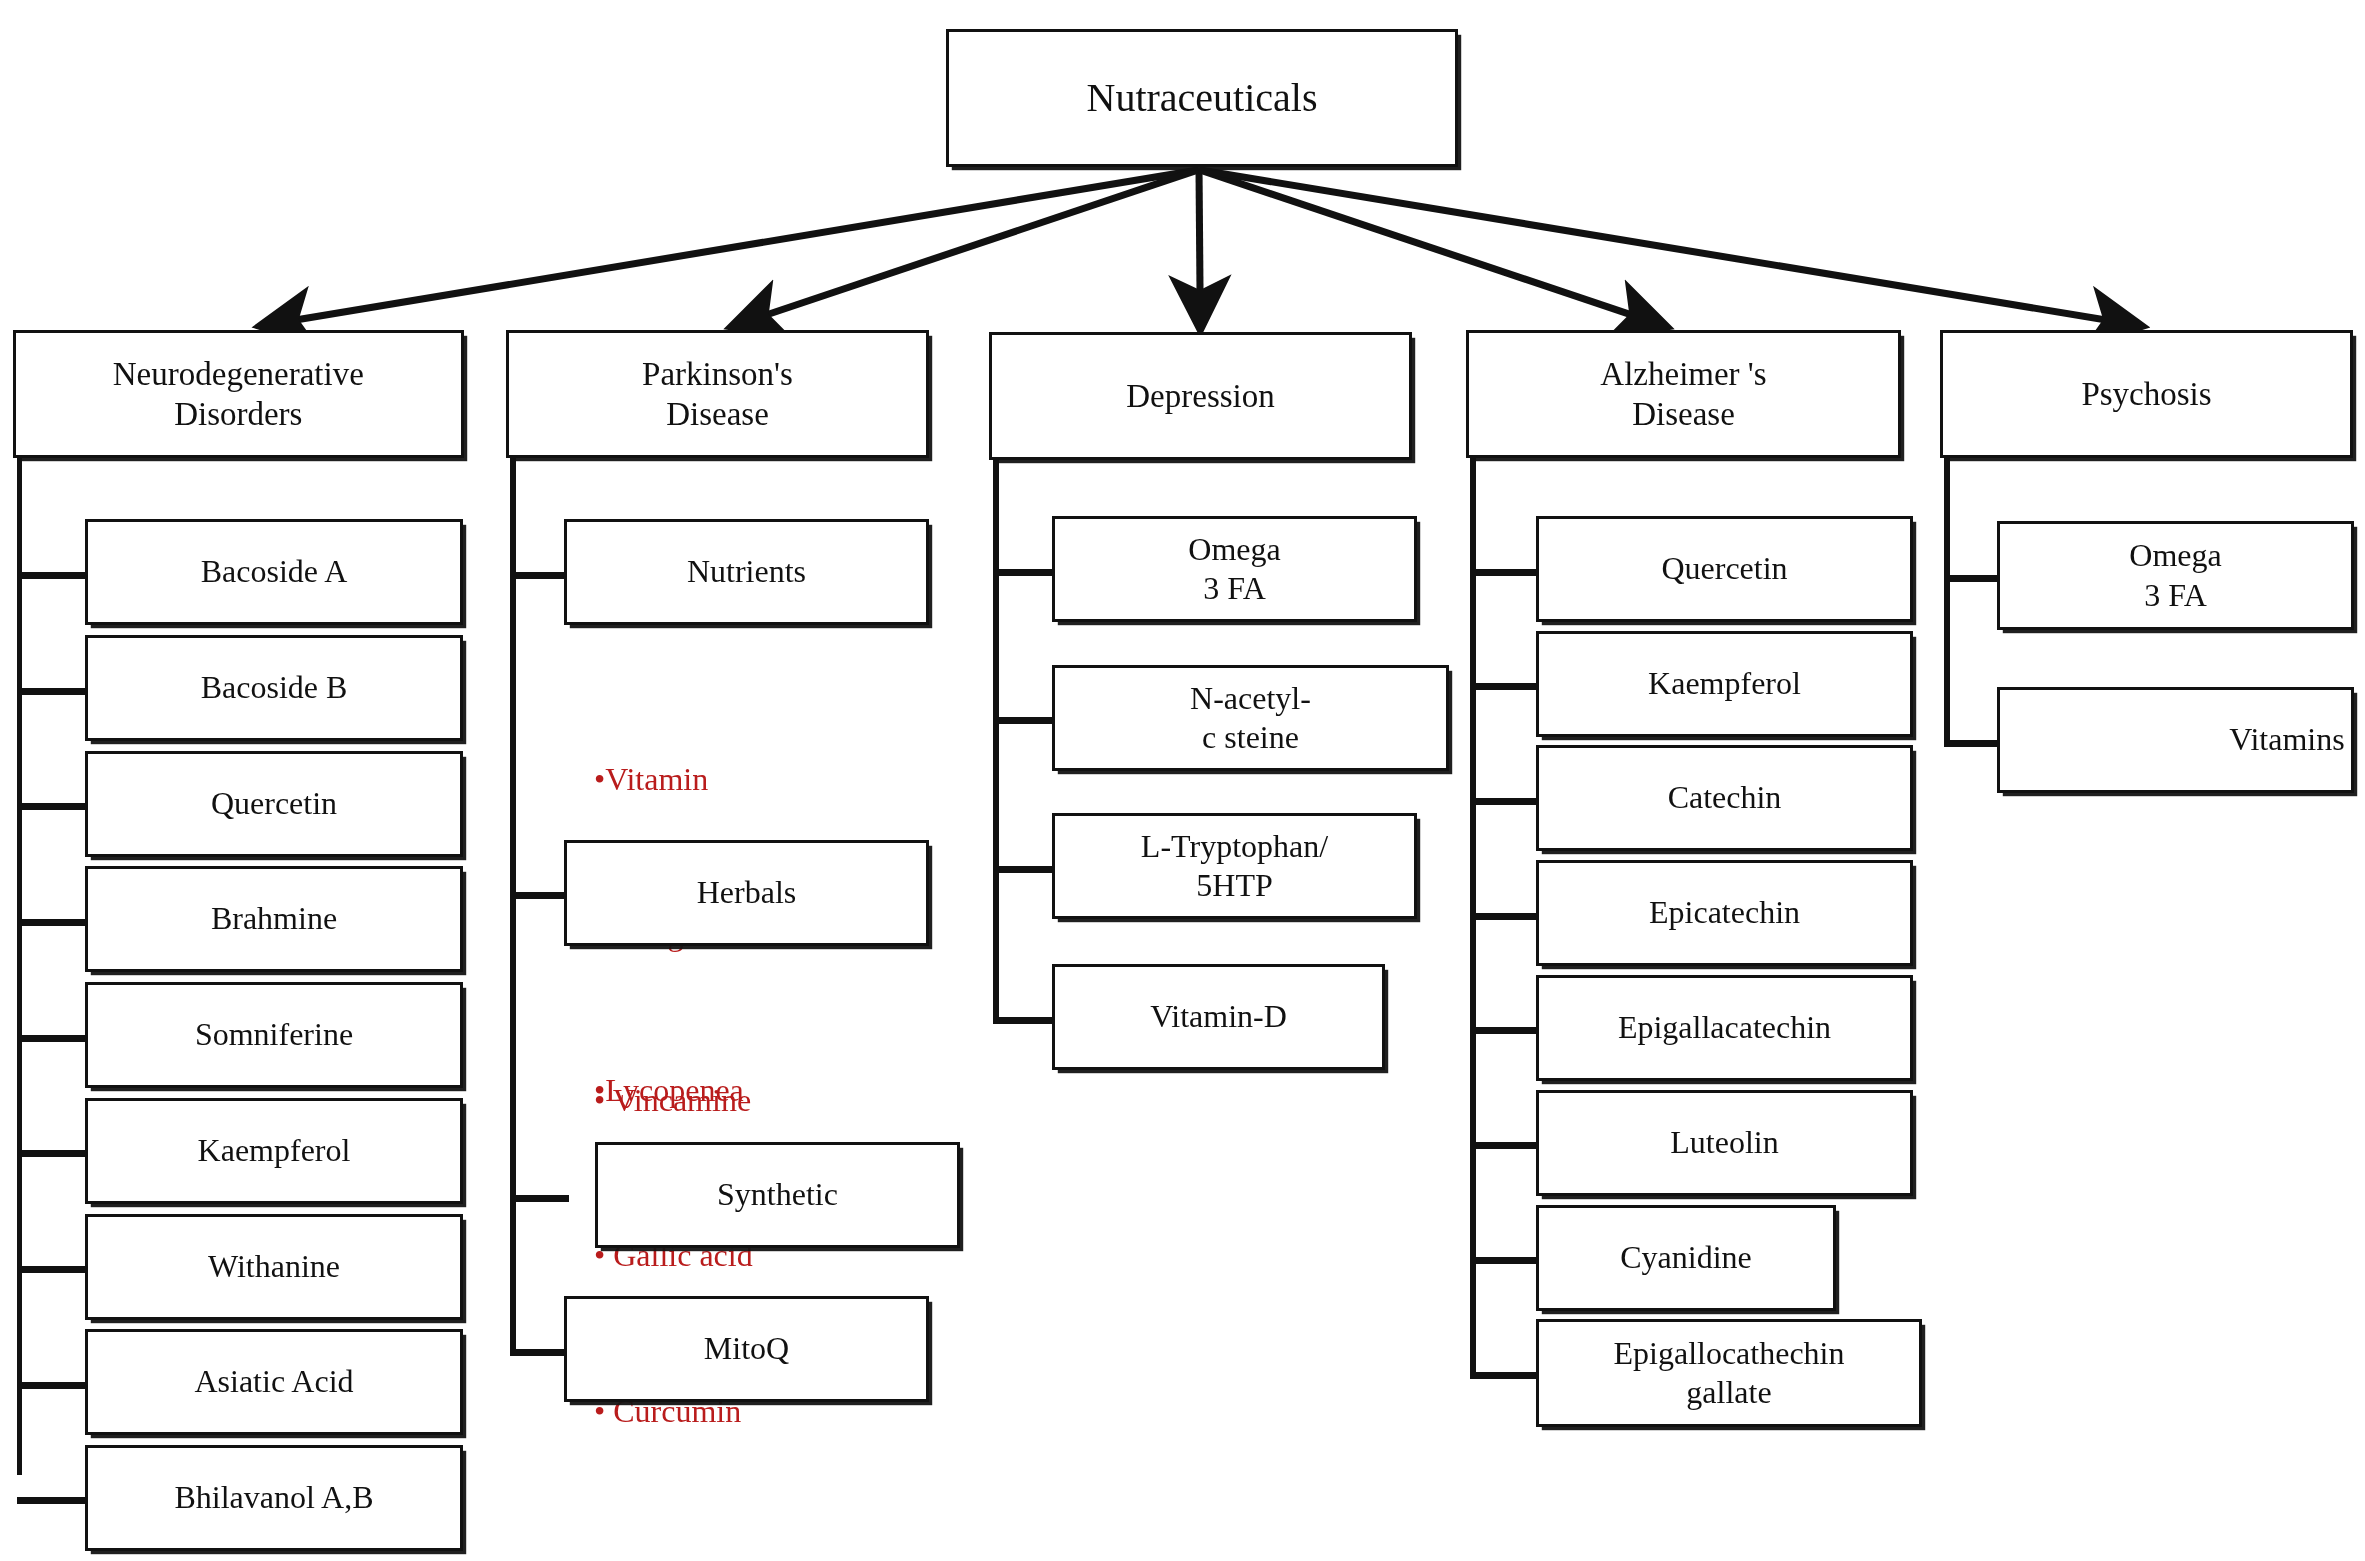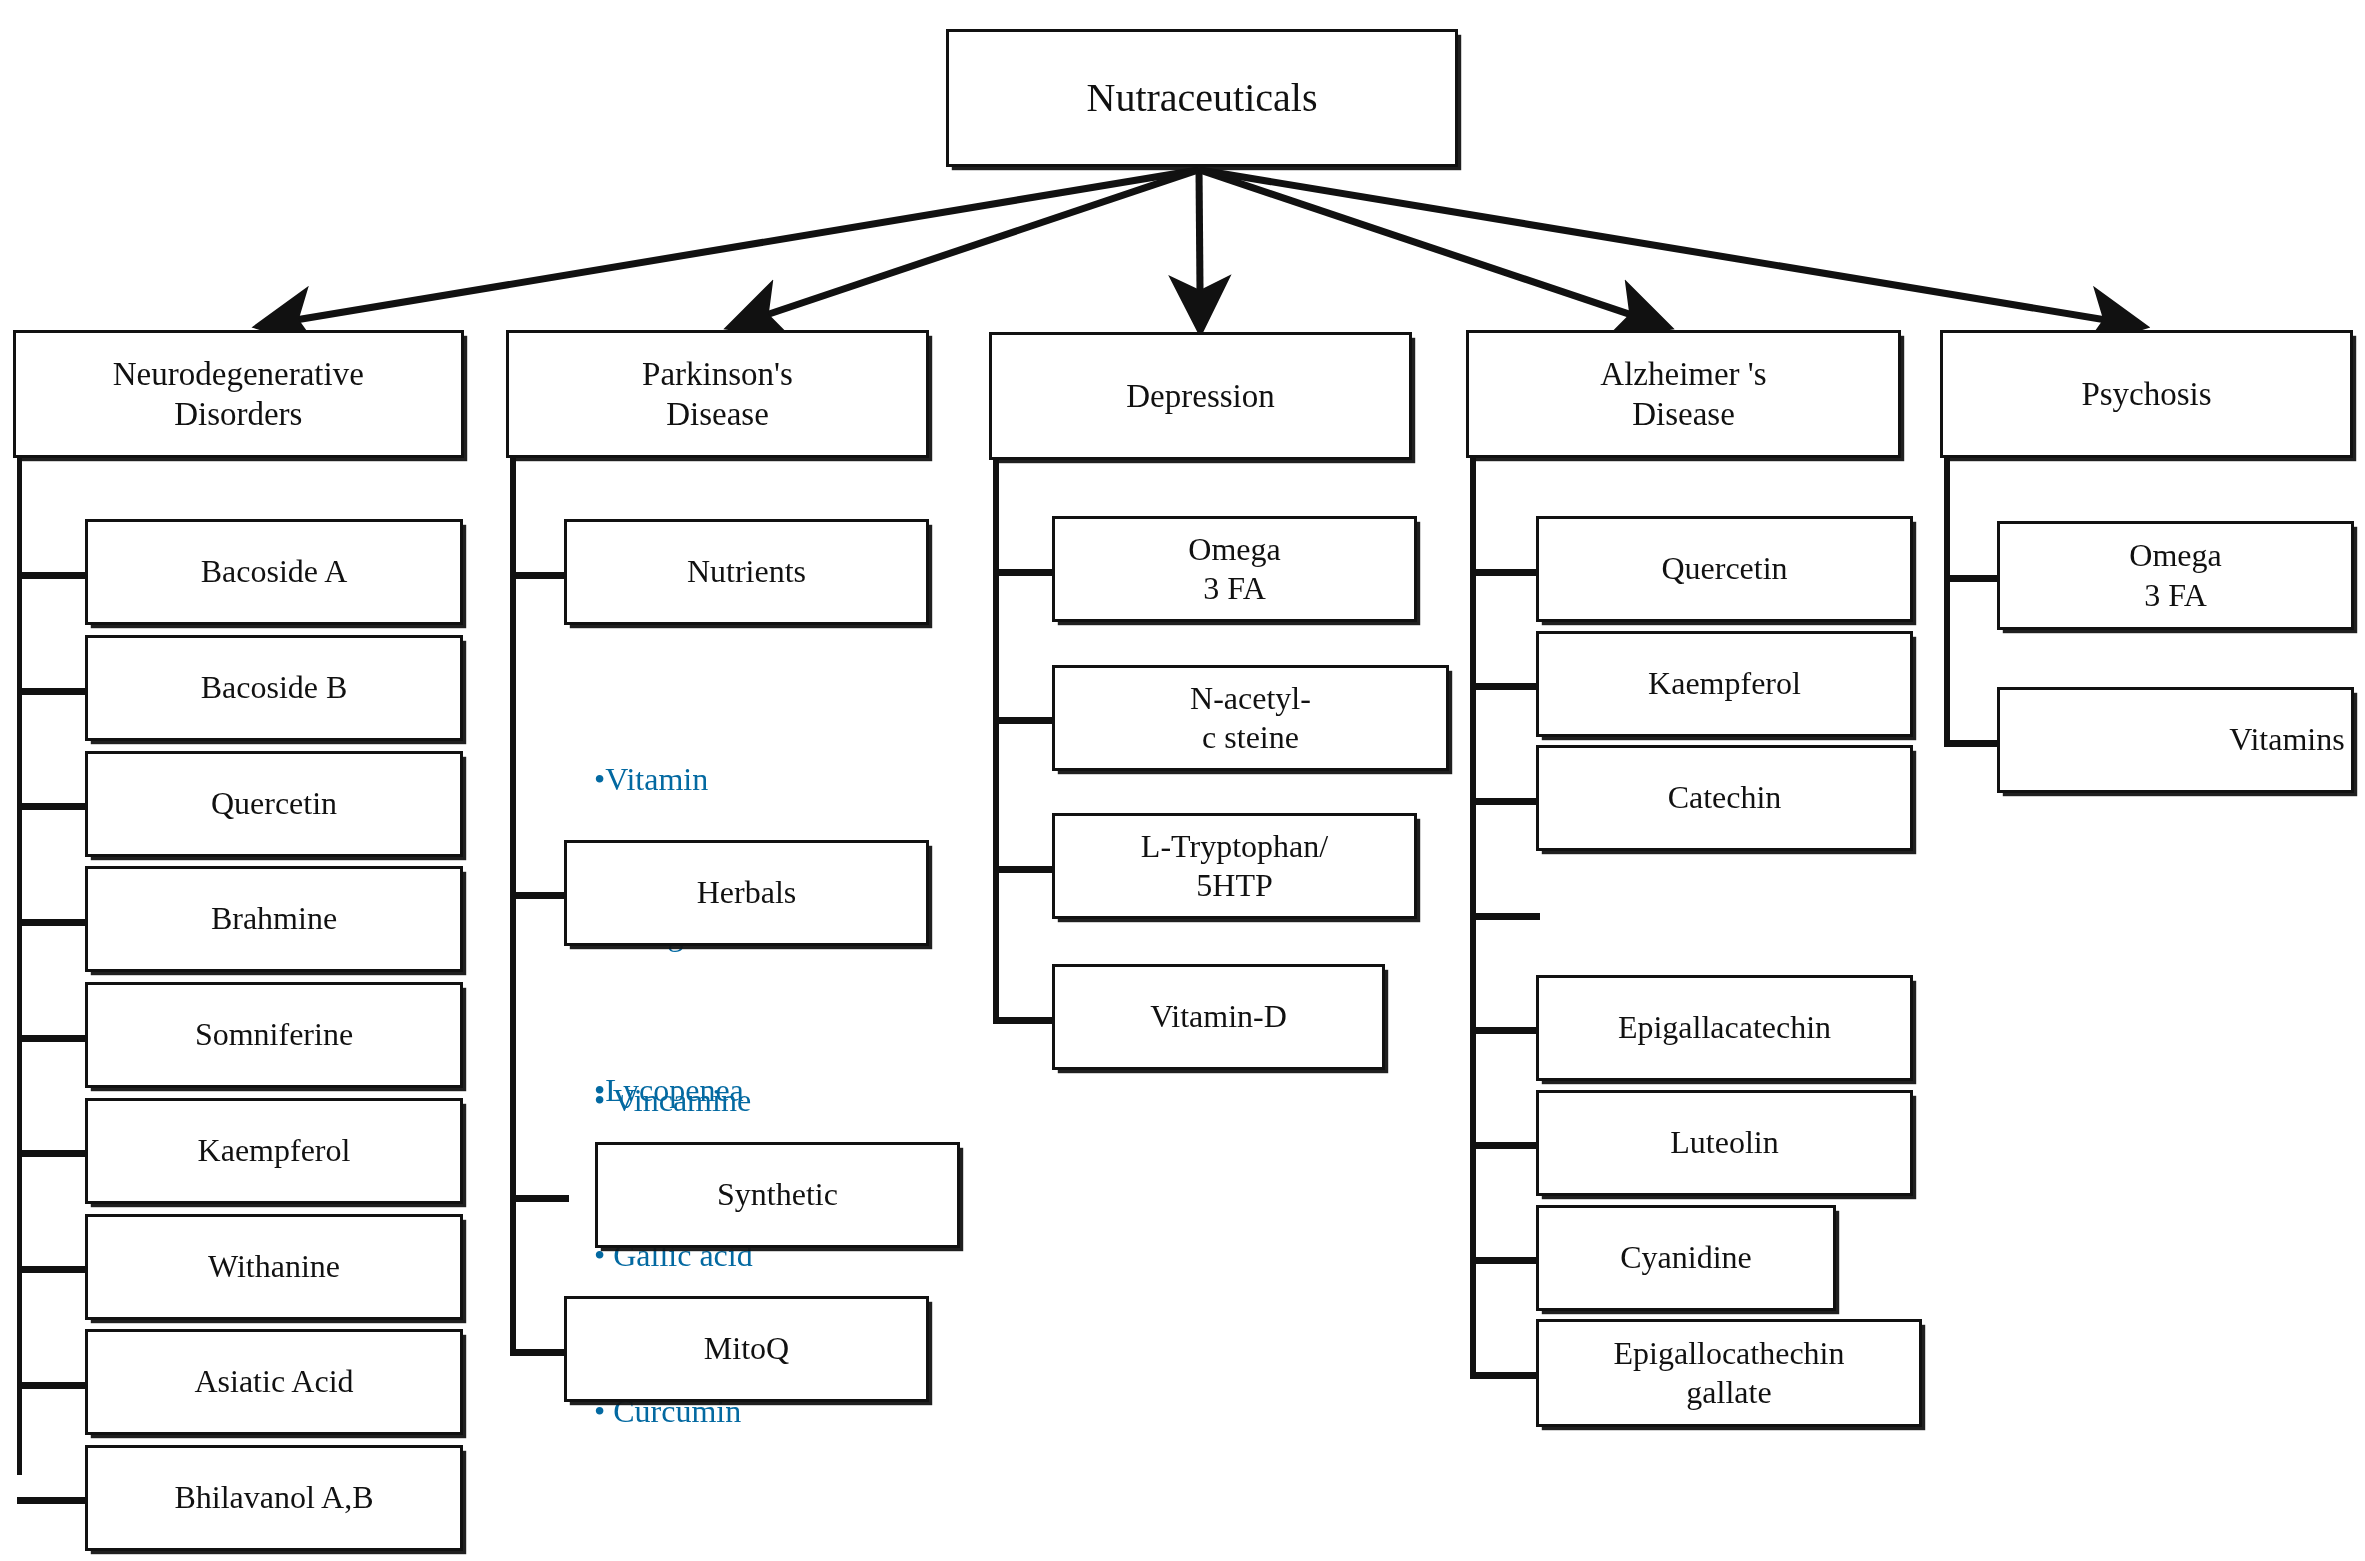--- a/index.html
+++ b/index.html
@@ -35,21 +35,21 @@
   
   .cat{font-size:33px;}
   
   .leaf{font-size:32px;border-width:3.2px;}
   
   .bullets{
     position:absolute;
     font-size:32px;
     line-height:1.62;
     white-space:pre;
-    color:#0369a1;
+    color:#b91c1c;
   }
   
   .spine{
     position:absolute;
     background:#111111;
     width:5.8px;
   }
   .stub{
     position:absolute;
     background:#111111;
@@ -219,20 +219,23 @@
   <div class="box leaf" style="left:1536px;top:631px;width:377px;height:106px;">
     <span class="txt" style="white-space:pre-line;">Kaempferol</span>
   </div>
 
   <div class="stub" style="left:1470px;top:798px;width:70px;"></div>
   <div class="box leaf" style="left:1536px;top:745px;width:377px;height:106px;">
     <span class="txt" style="white-space:pre-line;">Catechin</span>
   </div>
 
   <div class="stub" style="left:1470px;top:913px;width:70px;"></div>
+  <div class="box leaf" style="left:1536px;top:860px;width:377px;height:106px;">
+    <span class="txt" style="white-space:pre-line;">Epicatechin</span>
+  </div>
 
   <div class="stub" style="left:1470px;top:1027px;width:70px;"></div>
   <div class="box leaf" style="left:1536px;top:975px;width:377px;height:106px;">
     <span class="txt" style="white-space:pre-line;">Epigallacatechin</span>
   </div>
 
   <div class="stub" style="left:1470px;top:1142px;width:70px;"></div>
   <div class="box leaf" style="left:1536px;top:1090px;width:377px;height:106px;">
     <span class="txt" style="white-space:pre-line;">Luteolin</span>
   </div>

